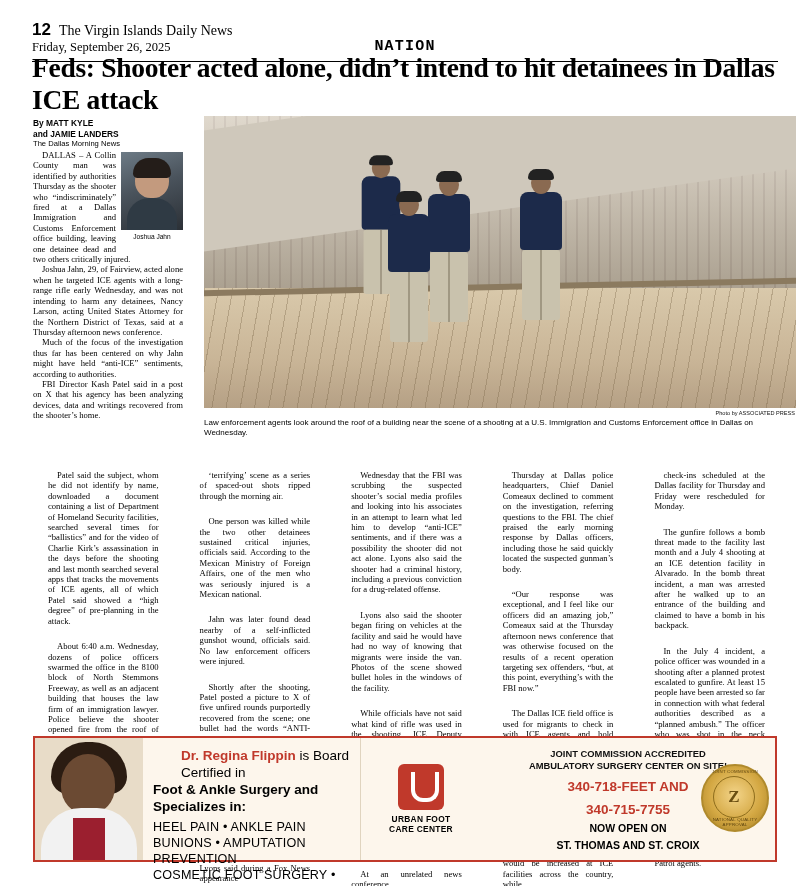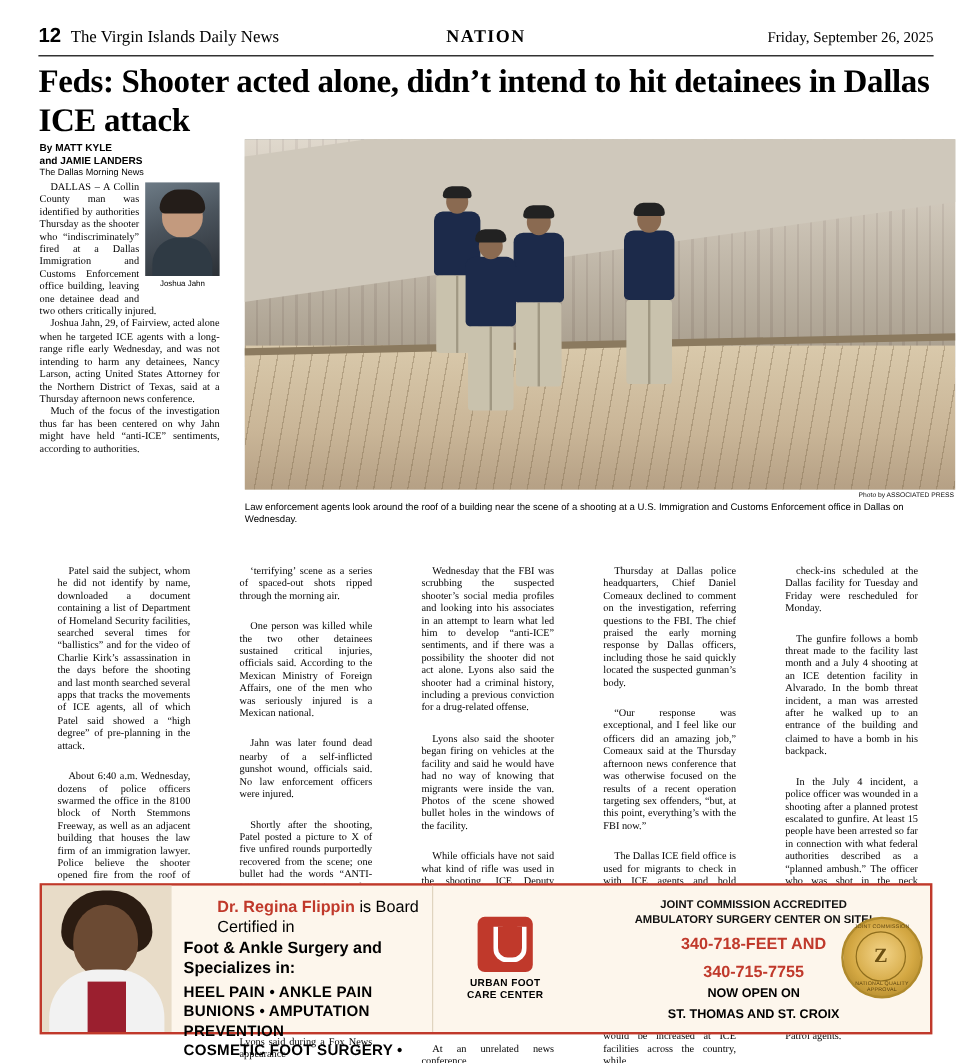--- a/index.html
+++ b/index.html
@@ -26,37 +26,38 @@
   .masthead {
     position: absolute;
     left: 32px;
     top: 20px;
     width: 746px;
     display: flex;
     align-items: baseline;
     justify-content: space-between;
     border-bottom: 1.5px solid #000;
     padding-bottom: 6px;
+    flex-direction: column;
   }
   .masthead-left {
     display: flex;
     align-items: baseline;
     gap: 8px;
   }
   .page-number {
     font-family: "Liberation Sans", sans-serif;
     font-weight: bold;
     font-size: 17px;
   }
   .paper-name {
     font-family: "Liberation Serif", serif;
     font-size: 14px;
   }
   .section-title {
-    font-family: Liberation Serif, serif;
+    font-family: Liberation Mono, monospace;
     font-weight: bold;
     font-size: 15px;
     letter-spacing: 1.2px;
     position: absolute;
     left: 50%;
     transform: translateX(-50%);
     bottom: 6px;
   }
   .issue-date {
     font-family: "Liberation Serif", serif;
@@ -337,21 +338,21 @@
     margin-left: 28px;
   }
   .ad-line1 b { font-weight: bold; }
   .ad-line2 {
     font-size: 13.5px;
     font-weight: bold;
     line-height: 17px;
     margin-bottom: 4px;
   }
   .ad-services {
-    font-weight: bold;
+    font-weight: normal;
     font-size: 12.6px;
     line-height: 16px;
     letter-spacing: .2px;
   }
   .ad-logo {
     width: 96px;
     display: flex;
     flex-direction: column;
     align-items: center;
     justify-content: center;
@@ -477,20 +478,21 @@
   <div class="col1">
     <div class="mugshot-wrap">
       <div class="mugshot">
           <div class="mug-hair"></div>
         </div>
       <div class="mug-caption">Joshua Jahn</div>
     </div>
     <p class="first">DALLAS – A Collin County man was identified by authorities Thursday as the shooter who “indiscriminately” fired at a Dallas Immigration and Customs Enforcement office building, leaving one detainee dead and two others critically injured.</p>
     <p>Joshua Jahn, 29, of Fairview, acted alone when he targeted ICE agents with a long-range rifle early Wednesday, and was not intending to harm any detainees, Nancy Larson, acting United States Attorney for the Northern District of Texas, said at a Thursday afternoon news conference.</p>
     <p>Much of the focus of the investigation thus far has been centered on why Jahn might have held “anti-ICE” sentiments, according to authorities.</p>
+    <p>FBI Director Kash Patel said in a post on X that his agency has been analyzing devices, data and writings recovered from the shooter’s home.</p>
   </div>
 
   <div class="photo-block">
     <div class="photo">
       <div class="sky"></div>
       <div class="wall"></div>
       <div class="wall-shade"></div>
       <div class="diag"></div>
       <div class="roof"></div>
       <div class="roof-lines"></div>
@@ -552,21 +554,21 @@
     </div>
 
     <div class="bcol">
       <p>Thursday at Dallas police headquarters, Chief Daniel Comeaux declined to comment on the investigation, referring questions to the FBI. The chief praised the early morning response by Dallas officers, including those he said quickly located the suspected gunman’s body.</p>
       <p>“Our response was exceptional, and I feel like our officers did an amazing job,” Comeaux said at the Thursday afternoon news conference that was otherwise focused on the results of a recent operation targeting sex offenders, “but, at this point, everything’s with the FBI now.”</p>
       <p>The Dallas ICE field office is used for migrants to check in with ICE agents and hold migrants who have been arrested until they can be sent to long-term detention centers across the country. Migrants picked up by ICE at local jails are also first transferred to the field office to be processed.</p>
       <p>The Department of Homeland Security said on social media that security would be increased at ICE facilities across the country, while</p>
     </div>
 
     <div class="bcol">
-      <p>check-ins scheduled at the Dallas facility for Tuesday and Friday were rescheduled for Monday.</p>
+      <p>check-ins scheduled at the Dallas facility for Thursday and Friday were rescheduled for Monday.</p>
       <p>The gunfire follows a bomb threat made to the facility last month and a July 4 shooting at an ICE detention facility in Alvarado. In the bomb threat incident, a man was arrested after he walked up to an entrance of the building and claimed to have a bomb in his backpack.</p>
       <p>In the July 4 incident, a police officer was wounded in a shooting after a planned protest escalated to gunfire. At least 15 people have been arrested so far in connection with what federal authorities described as a “planned ambush.” The officer who was shot in the neck survived.</p>
       <p>Local and statewide leaders, including Dallas mayor Eric Johnson and U.S. Senator Ted Cruz, called Wednesday for an end to “political violence” in America. Cruz spoke of Kirk’s killing earlier this month and implored an end to rhetoric demonizing ICE and Border Patrol agents.</p>
     </div>
   </div>
 
   <div class="ad">
     <div class="ad-photo">
       <div class="doc-hair"></div>
       <div class="doc-head"></div>

